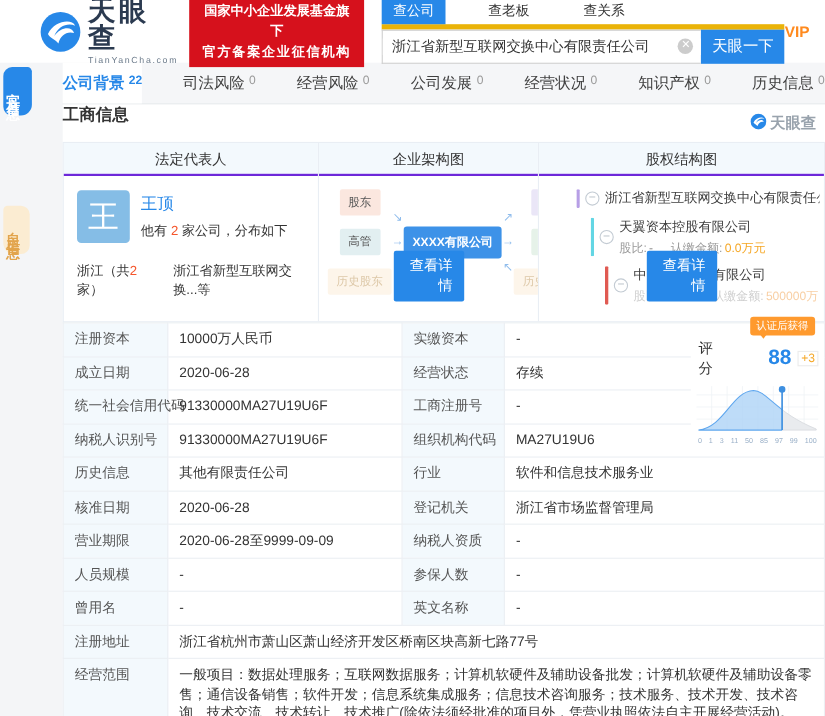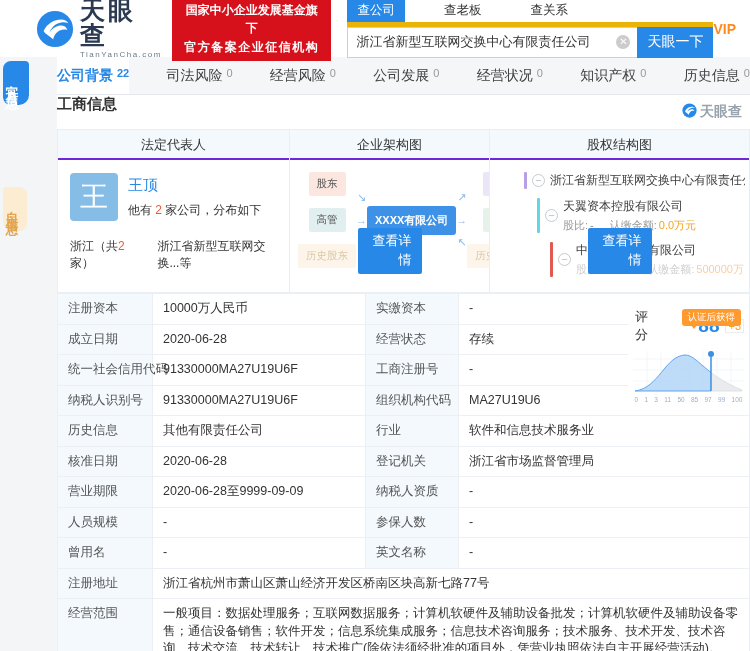--- a/index.html
+++ b/index.html
@@ -93,21 +93,21 @@
   .eq-node.faded .eq-detail .dv { color:#f8cfa4; }
 
   
   .table-wrap { position:relative; }
   table.info { width:100%; border-collapse:collapse; table-layout:fixed; font-size:12.5px; }
   table.info td { border:1px solid #eceff3; padding:6px 10px; line-height:1.4; color:#333; vertical-align:top; word-break:break-all; }
   table.info td.lbl { background:#f3f9fd; color:#555; word-break:keep-all; }
 
   
   .score-box { position:absolute; top:2px; right:1px; width:121px; background:#fff; padding:4px 5px 0; z-index:3; }
-  .score-badge { position:absolute; top:-7px; right:8px; background:#ff9a2e; color:#fff; font-size:9.5px; padding:2px 6px; border-radius:3px; cursor:pointer;margin-top:21px; }
+  .score-badge { position:absolute; top:-7px; right:8px; background:#ff9a2e; color:#fff; font-size:9.5px; padding:2px 6px; border-radius:3px; cursor:pointer; }
   .score-badge::after { content:""; position:absolute; bottom:-3px; left:9px; border:3px solid transparent; border-top:4px solid #ff9a2e; border-bottom:none; }
   .score-head { display:flex; align-items:center; gap:6px; margin:9px 0 3px 2px; }
   .score-label { font-size:13px; color:#333; }
   .score-val { font-size:19px; font-weight:bold; color:#2788e8;margin-left:35px; }
   .score-delta { font-size:11px; color:#f5a623; border:1px solid #ececec; padding:0 2px; }
   .score-ticks { width:154px; display:flex; justify-content:space-between; font-size:9px; color:#9ab0c8; transform:scale(.72); transform-origin:0 0; margin-top:-1px; padding:0 2px; }
 </style>
 </head>
 <body>
 

